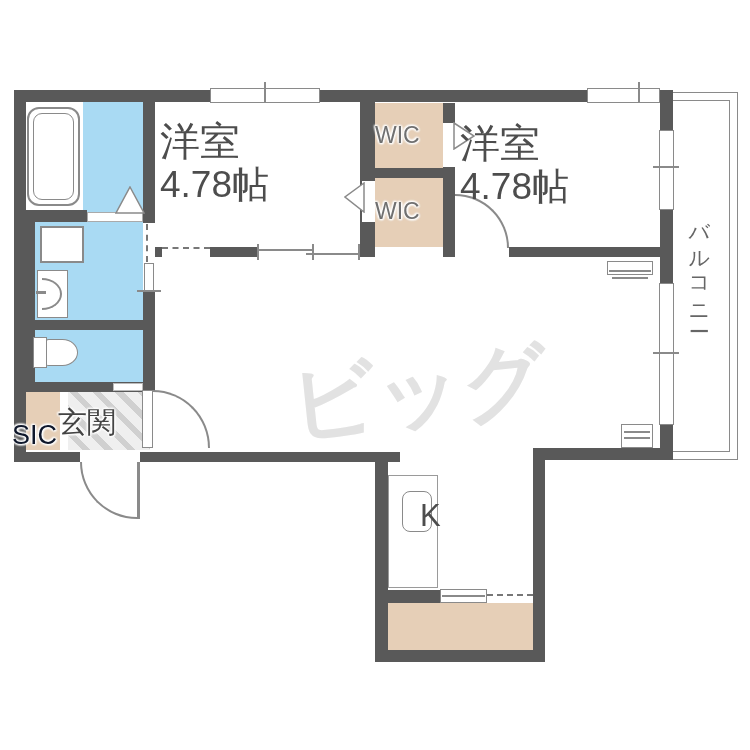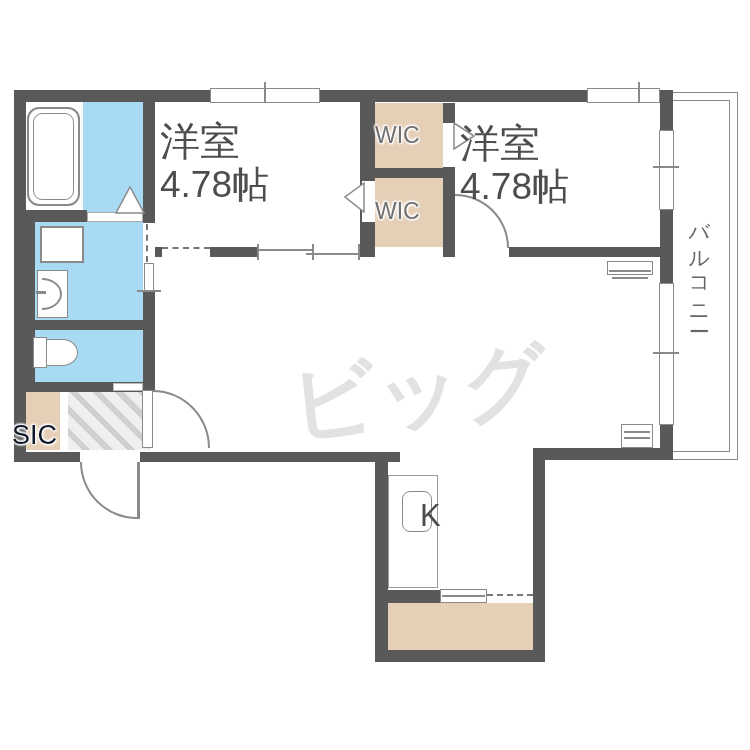--- a/index.html
+++ b/index.html
@@ -141,15 +141,16 @@
     <div style="font-size:37px;">4.78帖</div>
   </div>
   <div class="lbl" style="left:320px;top:318px;width:185px;font-size:47px;">
   </div>
   <div class="lbl" style="left:420px;top:498px;width:135px;font-size:31px;">
     <div>K</div>
   </div>
   <div class="lbl halo" style="left:375px;top:122px;width:68px;font-size:23px;color:#707070;">WIC</div>
   <div class="lbl halo" style="left:375px;top:198px;width:68px;font-size:23px;color:#707070;">WIC</div>
   <div class="lbl halo" style="left:12px;top:404px;width:60px;font-size:27px;color:#0f172a;margin-top:16px;">SIC</div>
+  <div class="lbl halo" style="left:58px;top:406px;width:90px;font-size:29px;color:#444;">玄関</div>
   <div class="lbl vtext" style="left:687px;top:208px;font-size:21px;color:#666;">バルコニー</div>
 
 </div>
 
 </body></html>

